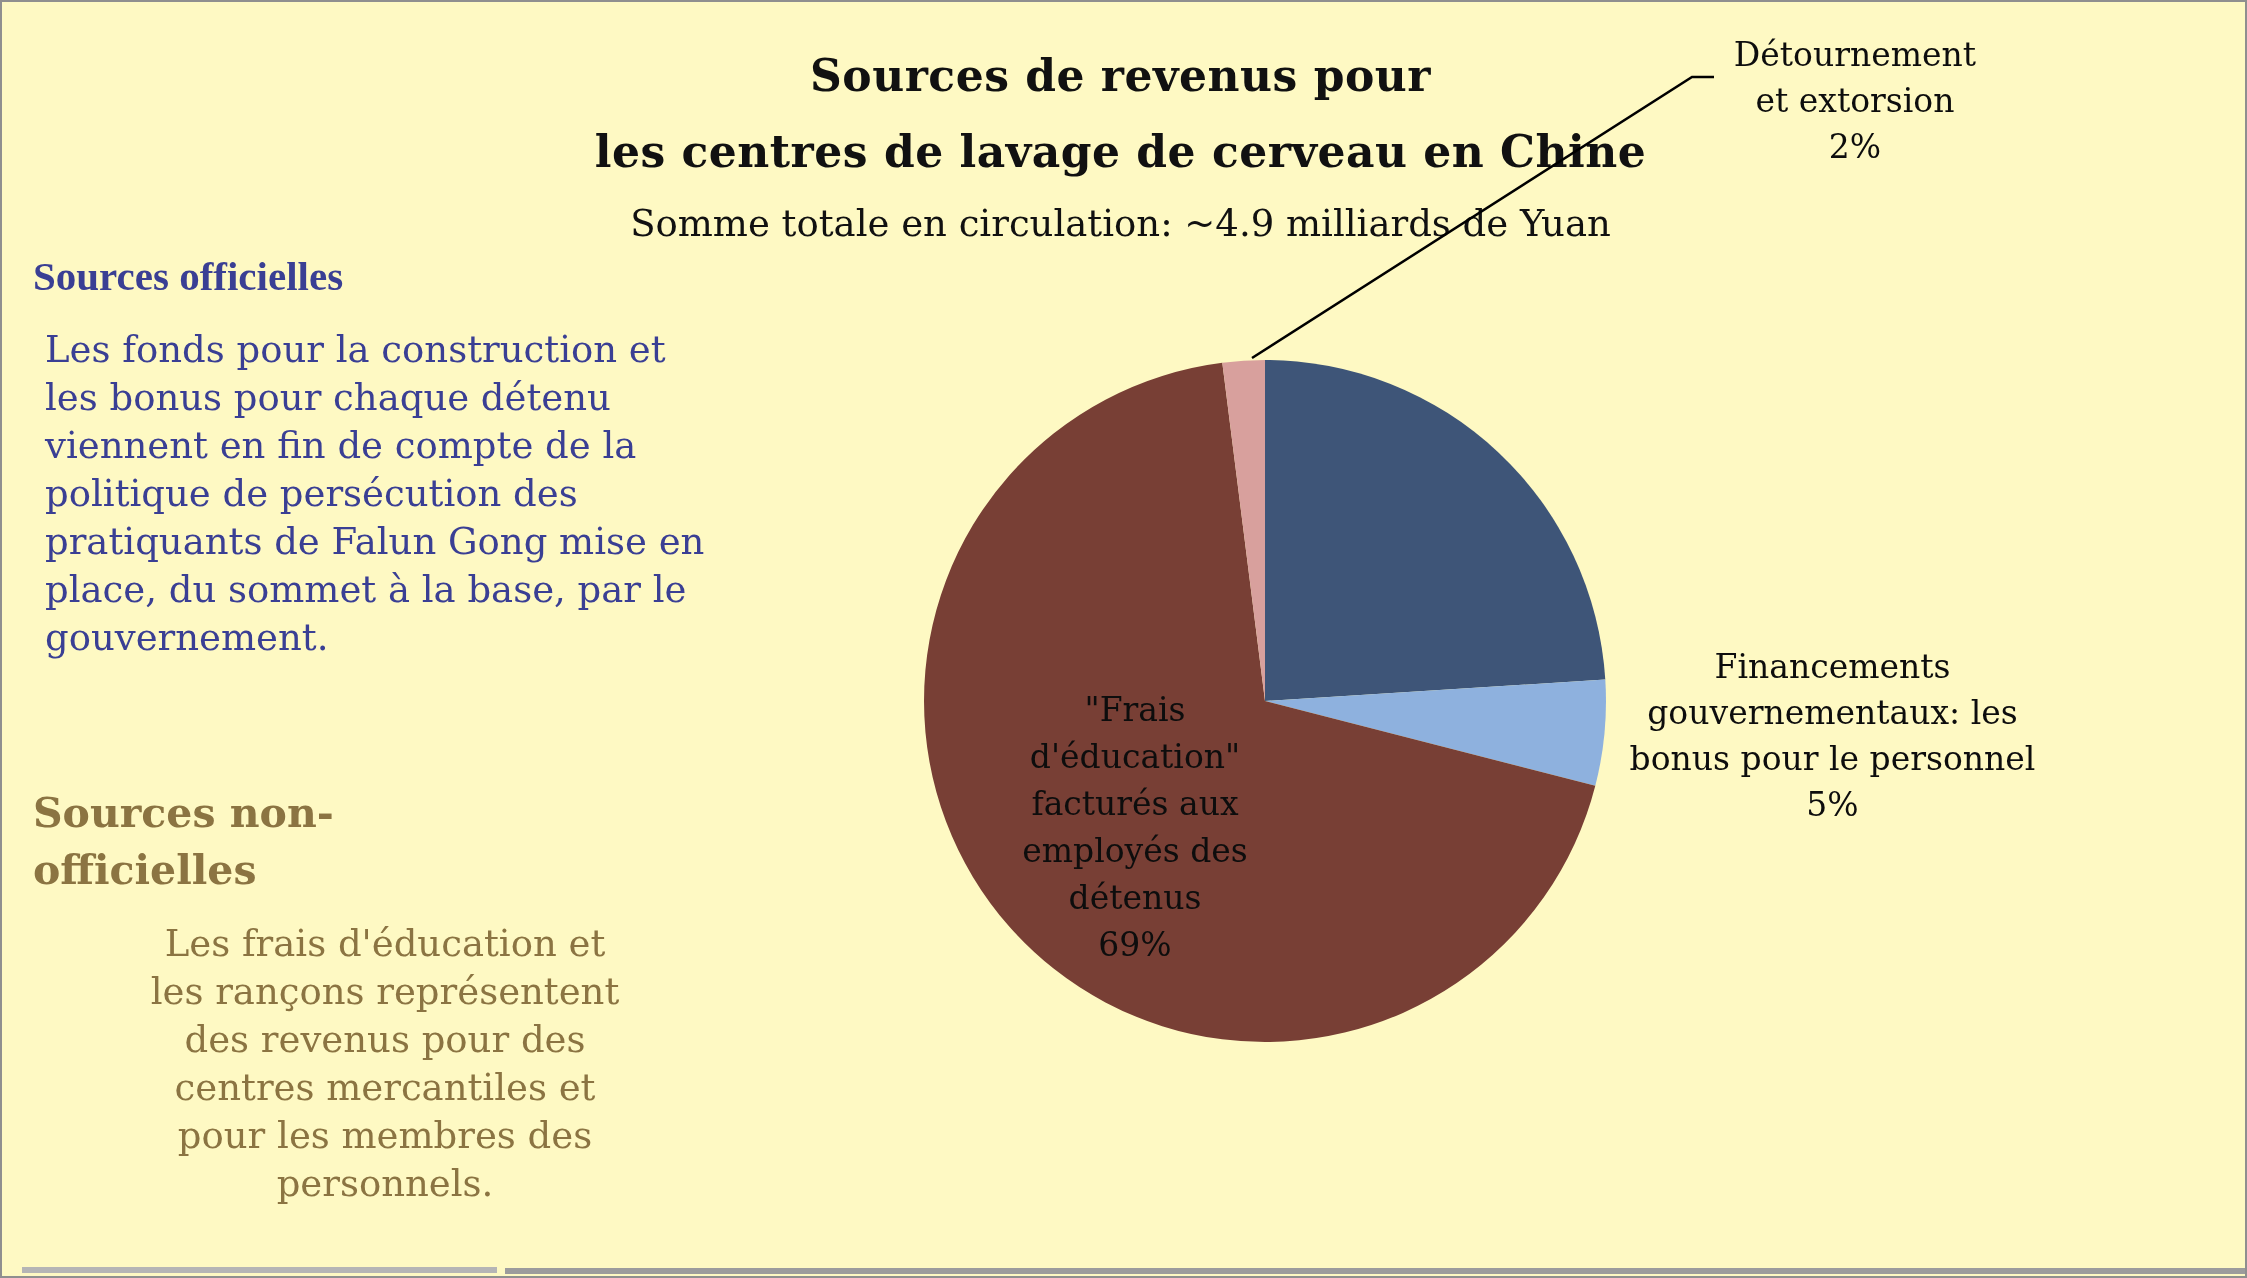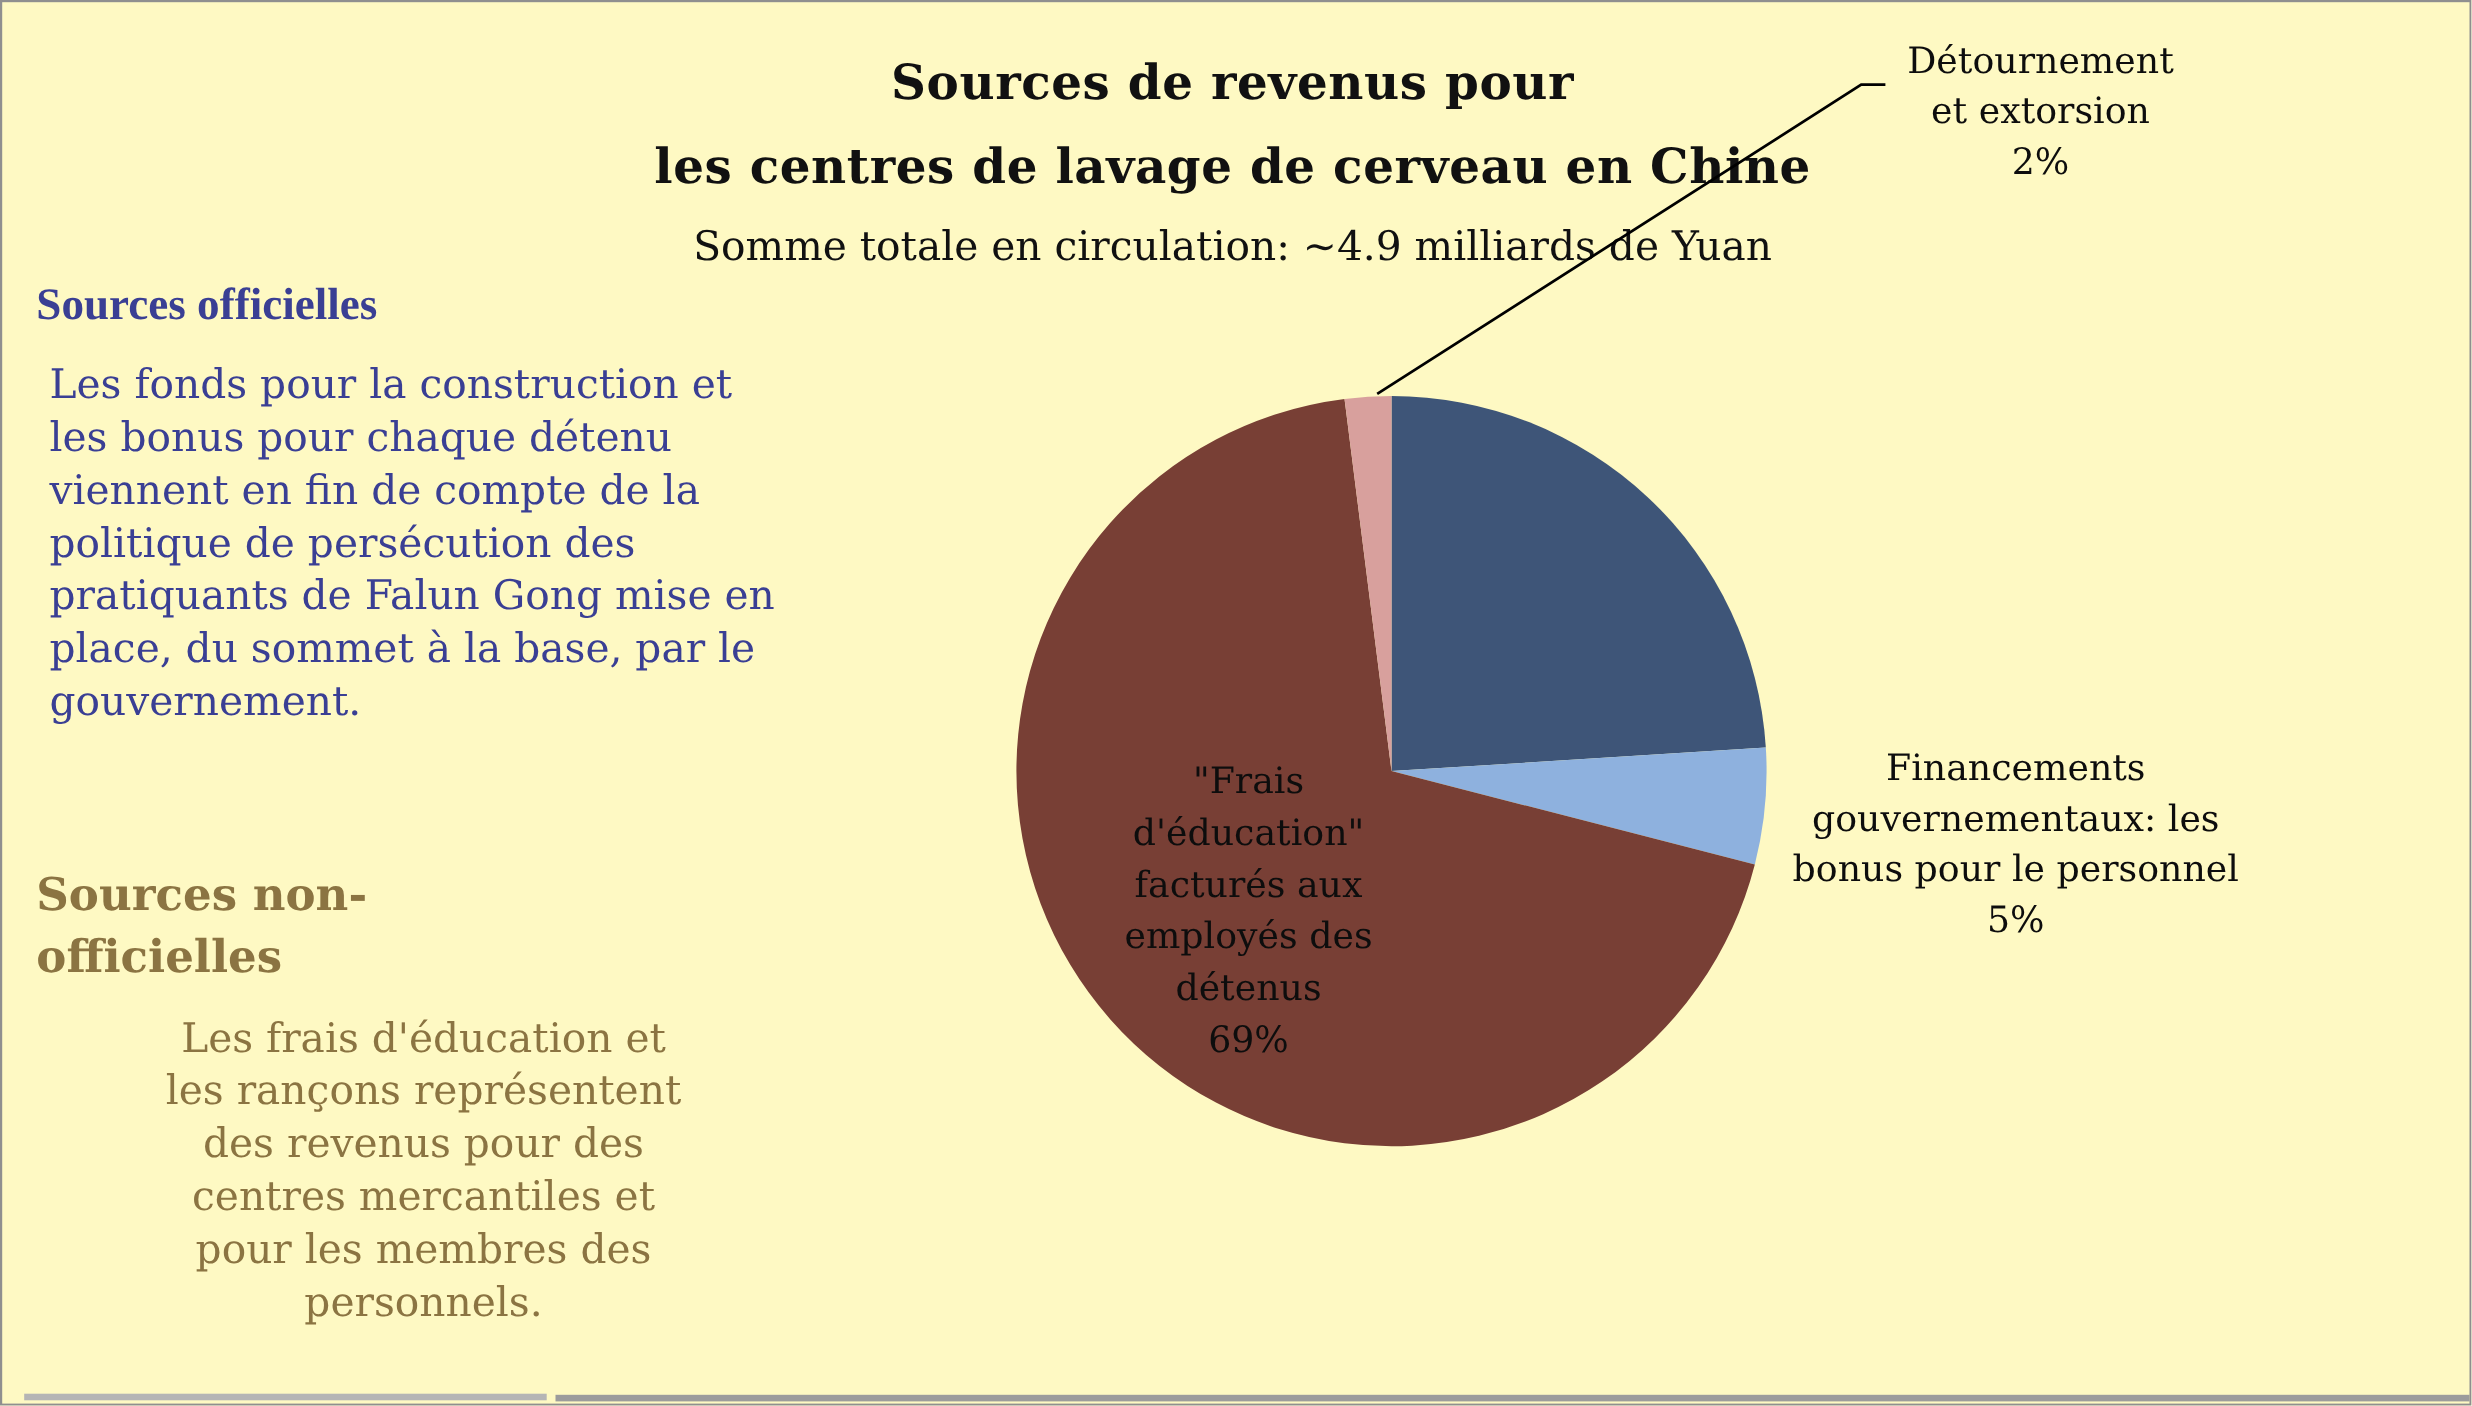--- a/index.html
+++ b/index.html
@@ -55,21 +55,21 @@
   #official-body      { top: 326px; }
   #unofficial-heading { top: 785px; }
   #unofficial-body    { top: 920px; text-align: center; }
 
   .pie-label {
     text-align: center; color: #0d0d0d;
     font-size: 33px; line-height: 46px;
   }
   #label-extorsion    { left: 1690px; top: 32px;  width: 330px; }
   #label-construction { left: 1238px; top: 446px; width: 320px; line-height: 45px; }
-  #label-bonus        { left: 1620px; top: 675px; width: 425px; }
+  #label-bonus        { left: 1620px; top: 644px; width: 425px; }
   #label-education    { left: 975px;  top: 686px; width: 320px; line-height: 47px; }
 
   .bottom-bar { position: absolute; z-index: 5; height: 6px; }
   #bottom-bar-left  { left: 22px;  top: 1267px; width: 475px;  background: #b5b5b5; }
   #bottom-bar-right { left: 505px; top: 1268px; width: 1740px; background: #9c9c9c; }
 </style>
 </head>
 <body>
 
 <div id="page">

